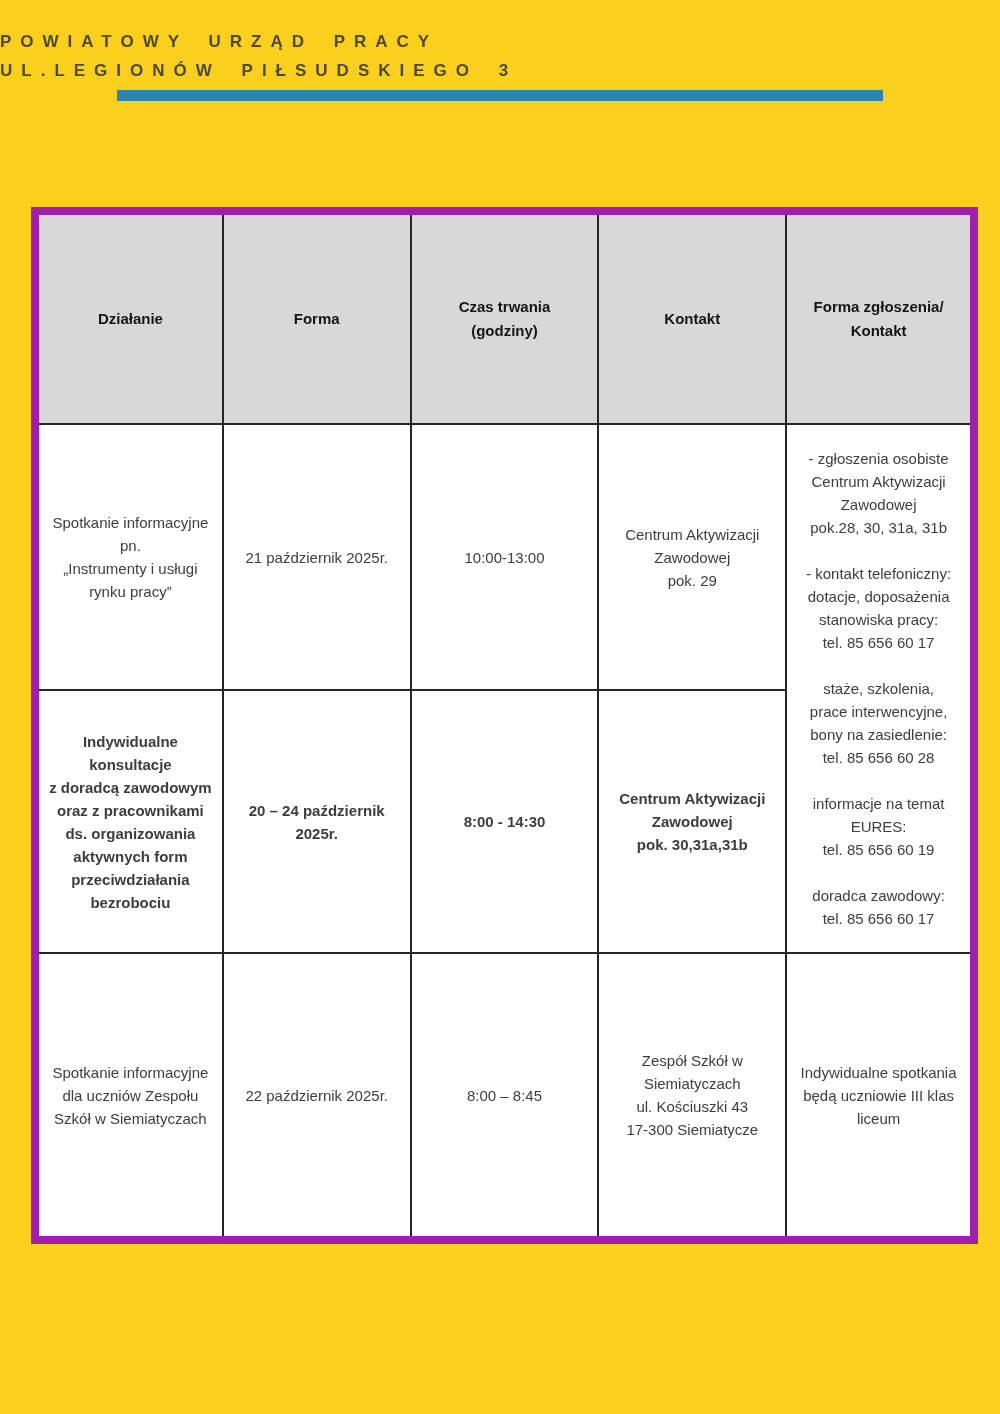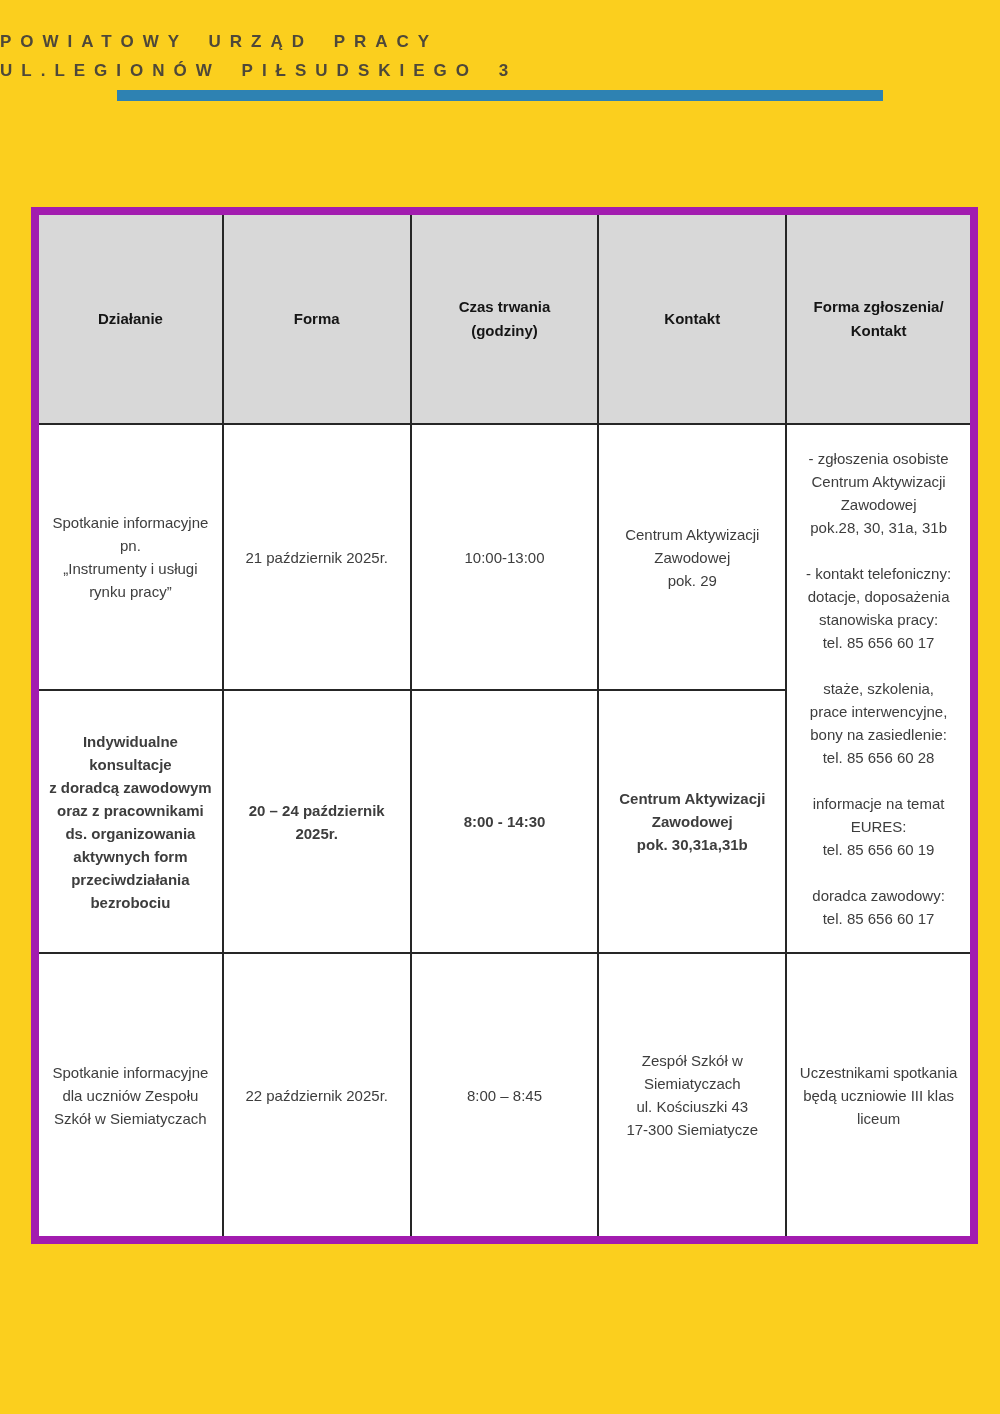--- a/index.html
+++ b/index.html
@@ -156,21 +156,21 @@
         <tr class="row-3">
           <td>Spotkanie informacyjne
 dla uczniów Zespołu
 Szkół w Siemiatyczach</td>
           <td>22 październik 2025r.</td>
           <td>8:00 – 8:45</td>
           <td>Zespół Szkół w
 Siemiatyczach
 ul. Kościuszki 43
 17-300 Siemiatycze</td>
-          <td>Uczestnikami spotkania
+          <td>Indywidualne spotkania
 będą uczniowie III klas
 liceum</td>
         </tr>
       </tbody>
     </table>
   </div>
 
 </div>
 
 </body></html>

